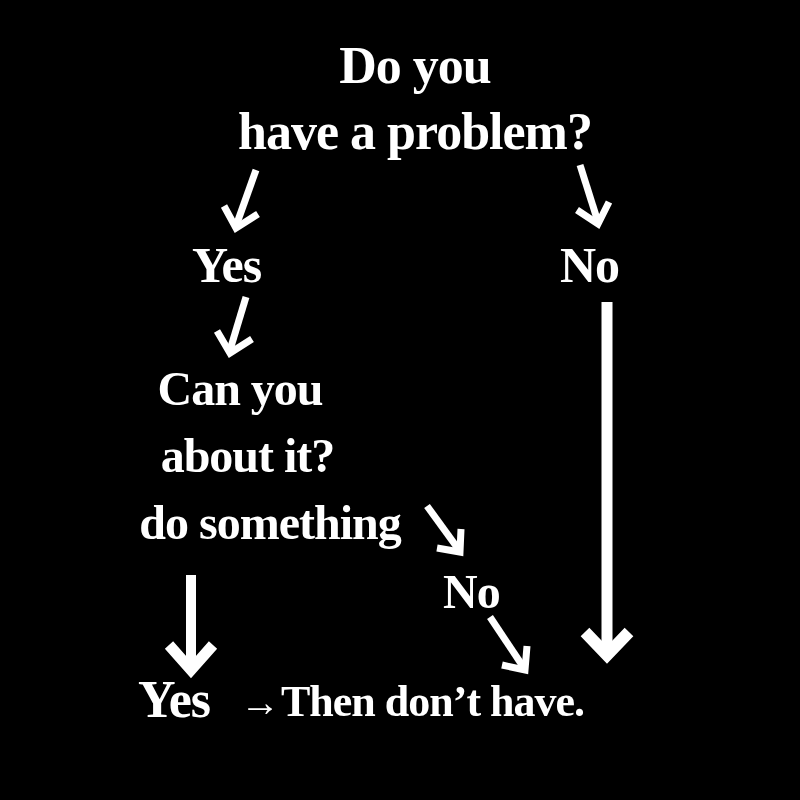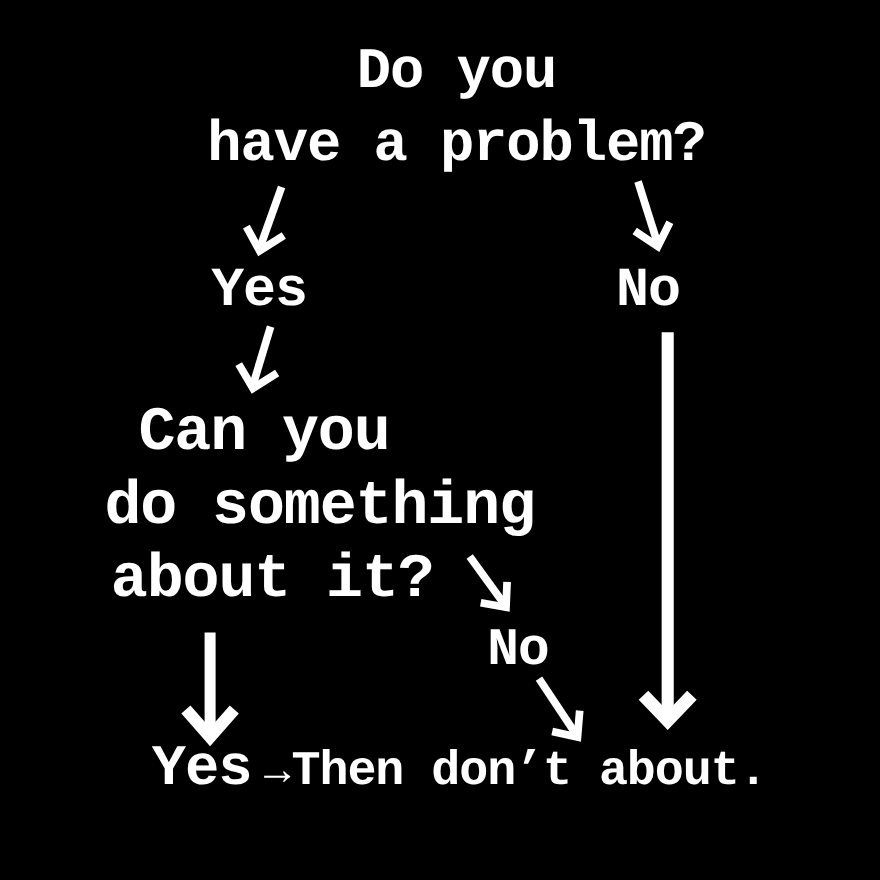--- a/index.html
+++ b/index.html
@@ -6,21 +6,21 @@
       margin: 0;
       padding: 0;
       background: #000000;
     }
     .canvas {
       position: relative;
       width: 788px;
       height: 800px;
       background: #000000;
       overflow: hidden;
-      font-family: Liberation Mono, monospace;
+      font-family: Liberation Serif, serif;
       font-weight: bold;
       color: #ffffff;
     }
     .node {
       position: absolute;
       white-space: nowrap;
       line-height: 1;
       letter-spacing: -1px;
       text-align: right;
     }
@@ -43,21 +43,21 @@
     .no1 {
       left: 560px;
       top: 240px;
       font-size: 50px;
     }
     .q2 {
       left: 95px;
       top: 365px;
       width: 350px;
       text-align: center;
-      font-size: 56px;
+      font-size: 48px;
     }
     .q2 .line { height: 67px; }
     .q2 .line.l1 { margin-left: -60px; }
     .q2 .line.l3 { margin-left: -45px; }
     .no2 {
       left: 443px;
       top: 568px;
       font-size: 48px;
     }
     .yes2 {
@@ -136,25 +136,25 @@
     <span class="line">Do you</span>
     <span class="line">have a problem?</span>
   </div>
 
   <div class="node yes1">Yes</div>
 
   <div class="node no1">No</div>
 
   <div class="node q2">
     <span class="line l1">Can you</span>
+    <span class="line l3">about it?</span>
     <span class="line l2">do something</span>
-    <span class="line l3">about it?</span>
   </div>
 
   <div class="node no2">No</div>
 
   <div class="node yes2">Yes</div>
 
   <div class="node final">
-    <span class="arrow-glyph">→</span><span>Then don’t about.</span>
+    <span class="arrow-glyph">→</span><span>Then don’t have.</span>
   </div>
 
 </div>
 
 </body></html>

